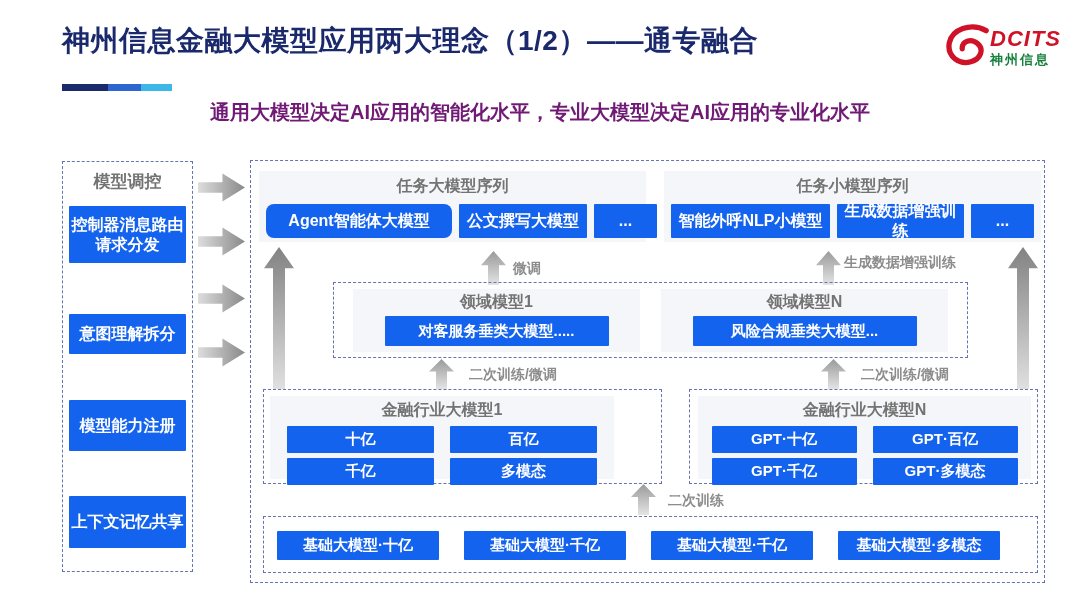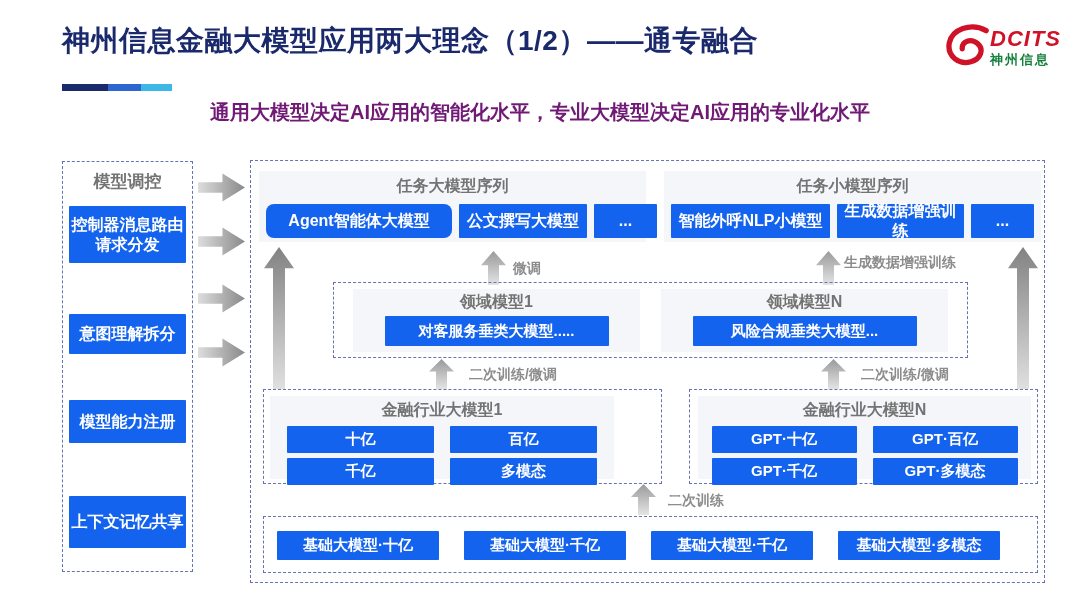--- a/index.html
+++ b/index.html
@@ -28,21 +28,21 @@
   .arrow-up-tall{position:absolute;width:30px;height:142px;background:linear-gradient(to bottom,#828282,#e0e0e0);clip-path:polygon(50% 0,100% 15%,70% 15%,70% 100%,30% 100%,30% 15%,0 15%);}
   .arrow-up-small{position:absolute;width:25px;height:34px;background:linear-gradient(to bottom,#9a9a9a,#e4e4e4);clip-path:polygon(50% 0,100% 42%,72% 42%,72% 100%,28% 100%,28% 42%,0 42%);}
   .flow-label{position:absolute;color:#8c8c8c;font-size:14px;font-weight:bold;white-space:nowrap;}
 
   
   .sidebar{left:62px;top:161px;width:131px;height:411px;}
   .sidebar-title{margin-top:8px;font-size:17px;}
   .sidebar .blue-btn{position:absolute;left:6px;width:117px;font-size:16px;padding:2px;}
   .sb1{top:44px;height:57px;}
   .sb2{top:152px;height:40px;}
-  .sb3{top:238px;height:43px;}
+  .sb3{top:238px;height:51px;}
   .sb4{top:334px;height:52px;}
 
   
   .main{left:250px;top:160px;width:795px;height:423px;}
 
   .task-box{position:absolute;top:10px;height:71px;}
   .task-box.left{left:8px;width:387px;}
   .task-box.right{left:413px;width:377px;}
   .task-box .sec-title{margin-top:5px;}
   .btn-row{position:absolute;left:7px;top:33px;display:flex;gap:7px;}

